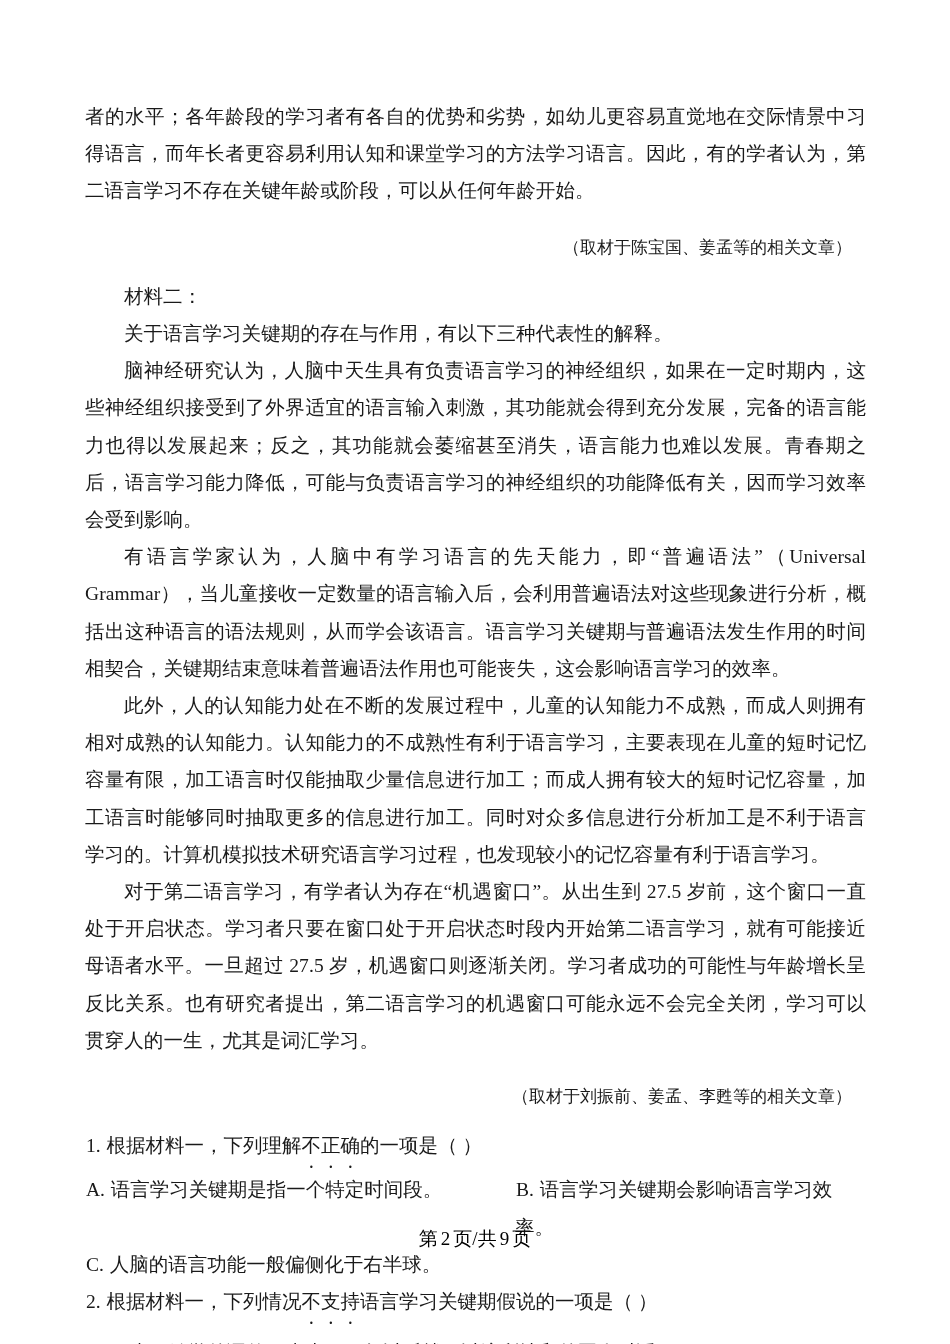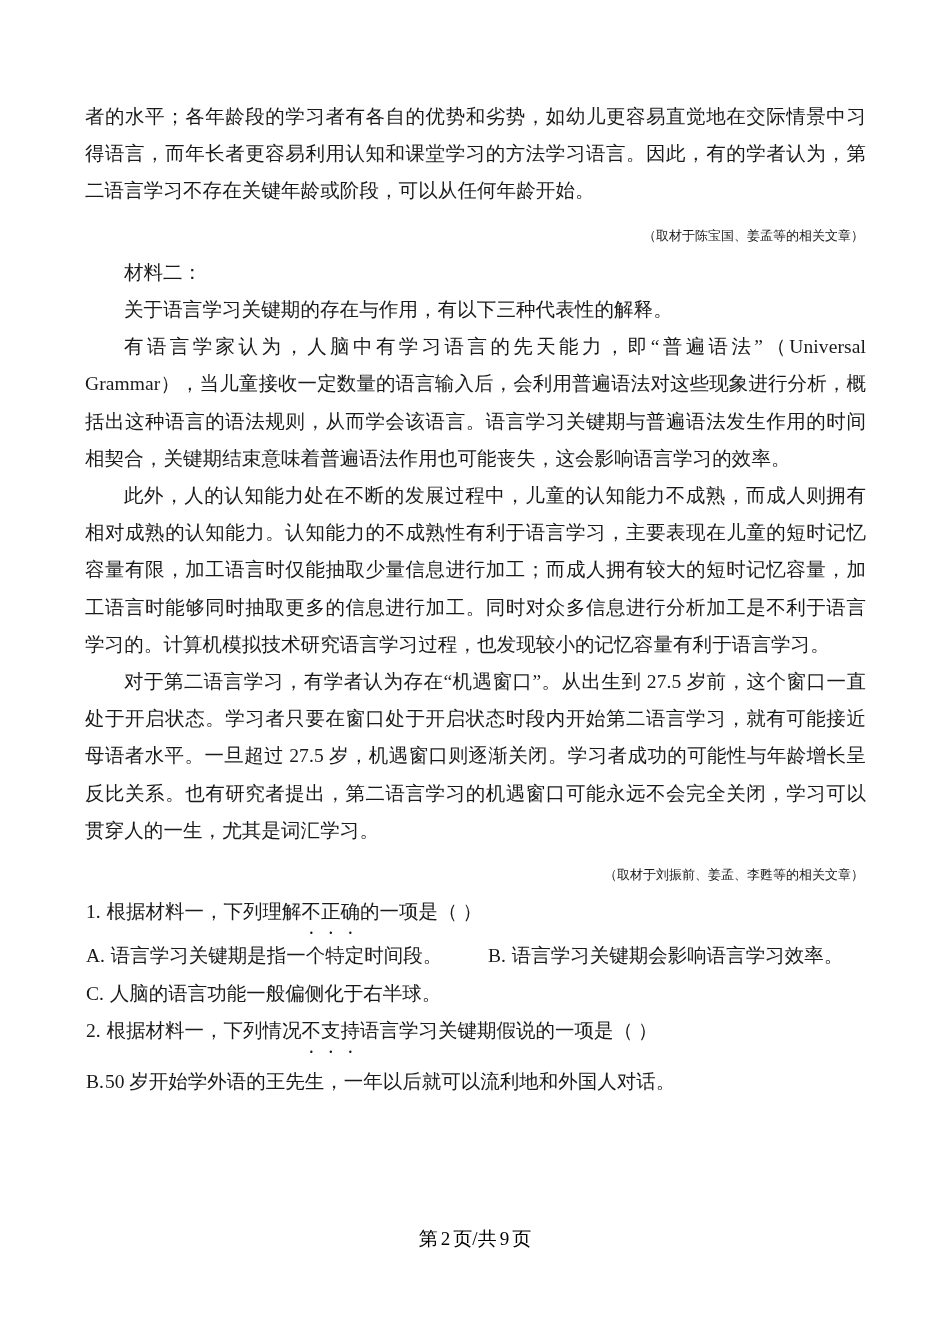--- a/index.html
+++ b/index.html
@@ -35,24 +35,24 @@
     text-align: justify;
     text-justify: inter-ideograph;
     margin: 0;
     letter-spacing: 0.1px;
   }
   .para-indent {
     text-indent: 2em;
   }
   
   .attrib {
-    font-size: 13px;
+    font-size: 17px;
     line-height: 37.2px;
     text-align: right;
-    margin: 0;
+    margin: 12px;
     padding-right: 2px;
   }
   .spacer-xs { height: 7px; }
 
   .label-line {
     font-size: 19.5px;
     line-height: 37.2px;
     margin: 0;
     text-indent: 2em;
   }
@@ -62,20 +62,21 @@
     font-size: 19.5px;
     line-height: 37.2px;
     margin: 0;
     text-align: left;
   }
   .options-row {
     display: flex;
     font-size: 19.5px;
     line-height: 37.2px;
     margin: 0;
+    gap: 28px;
   }
   .opt-a { width: 402px; flex: 0 0 402px; }
   .opt-b { flex: 1 1 auto; }
   .option-single {
     font-size: 19.5px;
     line-height: 37.2px;
     margin: 0;
   }
   
   .dotted {
@@ -131,20 +132,21 @@
     <p class="para">者的水平；各年龄段的学习者有各自的优势和劣势，如幼儿更容易直觉地在交际情景中习得语言，而年长者更容易利用认知和课堂学习的方法学习语言。因此，有的学者认为，第二语言学习不存在关键年龄或阶段，可以从任何年龄开始。</p>
 
     <div class="spacer-xs"></div>
 
     <p class="attrib">（取材于陈宝国、姜孟等的相关文章）</p>
 
     <p class="label-line">材料二：</p>
 
     <p class="para para-indent">关于语言学习关键期的存在与作用，有以下三种代表性的解释。</p>
 
+    <p class="para para-indent">脑神经研究认为，人脑中天生具有负责语言学习的神经组织，如果在一定时期内，这些神经组织接受到了外界适宜的语言输入刺激，其功能就会得到充分发展，完备的语言能力也得以发展起来；反之，其功能就会萎缩甚至消失，语言能力也难以发展。青春期之后，语言学习能力降低，可能与负责语言学习的神经组织的功能降低有关，因而学习效率会受到影响。</p>
 
     <p class="para para-indent">有语言学家认为，人脑中有学习语言的先天能力，即“普遍语法”（Universal Grammar），当儿童接收一定数量的语言输入后，会利用普遍语法对这些现象进行分析，概括出这种语言的语法规则，从而学会该语言。语言学习关键期与普遍语法发生作用的时间相契合，关键期结束意味着普遍语法作用也可能丧失，这会影响语言学习的效率。</p>
 
     <p class="para para-indent">此外，人的认知能力处在不断的发展过程中，儿童的认知能力不成熟，而成人则拥有相对成熟的认知能力。认知能力的不成熟性有利于语言学习，主要表现在儿童的短时记忆容量有限，加工语言时仅能抽取少量信息进行加工；而成人拥有较大的短时记忆容量，加工语言时能够同时抽取更多的信息进行加工。同时对众多信息进行分析加工是不利于语言学习的。计算机模拟技术研究语言学习过程，也发现较小的记忆容量有利于语言学习。</p>
 
     <p class="para para-indent">对于第二语言学习，有学者认为存在“机遇窗口”。从出生到 27.5 岁前，这个窗口一直处于开启状态。学习者只要在窗口处于开启状态时段内开始第二语言学习，就有可能接近母语者水平。一旦超过 27.5 岁，机遇窗口则逐渐关闭。学习者成功的可能性与年龄增长呈反比关系。也有研究者提出，第二语言学习的机遇窗口可能永远不会完全关闭，学习可以贯穿人的一生，尤其是词汇学习。</p>
 
     <div class="spacer-xs"></div>
 
     <p class="attrib">（取材于刘振前、姜孟、李甦等的相关文章）</p>

